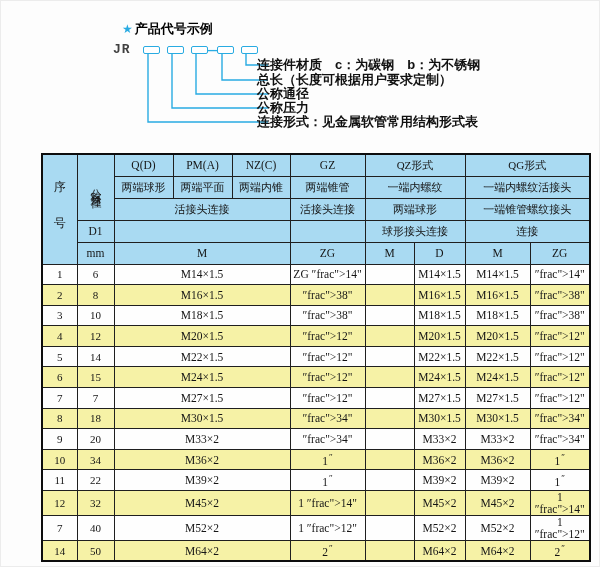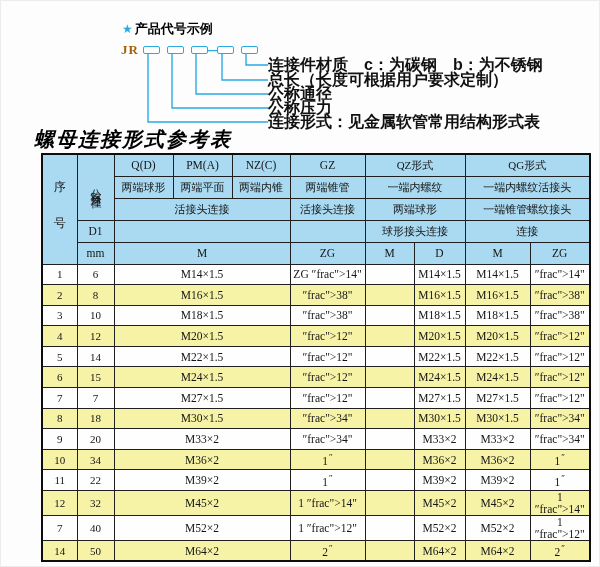--- a/index.html
+++ b/index.html
@@ -15,36 +15,36 @@
     font-family:"Liberation Serif","DejaVu Serif",serif;color:var(--ink);
     overflow:hidden;border:1px solid #ececec;box-sizing:border-box;
   }
   
   .diagram-title{
     position:absolute;left:121px;top:19px;font-family:"Liberation Sans","DejaVu Sans",sans-serif;
     font-weight:bold;font-size:13px;color:#000;white-space:nowrap;
   }
   .star{color:var(--accent);margin-right:2px;font-size:12px;}
   .jr{
-    position:absolute;left:120px;top:41px;font-family:Liberation Serif, serif;
-    font-weight:bold;font-size:13px;color:#a16207;letter-spacing:1px;
+    position:absolute;left:112px;top:41px;font-family:Liberation Mono, monospace;
+    font-weight:bold;font-size:13px;color:#404040;letter-spacing:1px;
   }
   .code-box{
     position:absolute;top:45px;width:17px;height:8px;background:#fff;
     border:1.5px solid var(--accent);border-radius:2px;box-sizing:border-box;
   }
   .cb1{left:142px}.cb2{left:166px}.cb3{left:190px}.cb4{left:216px}.cb5{left:240px}
   .code-dash{
     position:absolute;left:207px;top:42px;color:var(--accent);
     font-weight:bold;font-size:12px;font-family:"Liberation Sans",sans-serif;
   }
   svg.connectors{position:absolute;left:0;top:0;}
   .dlabel{
-    position:absolute;left:267px;font-family:"Liberation Sans","DejaVu Sans",sans-serif;
-    font-weight:bold;font-size:16px;line-height:14px;color:#111;white-space:nowrap;
+    position:absolute;left:256px;font-family:"Liberation Sans","DejaVu Sans",sans-serif;
+    font-weight:bold;font-size:13px;line-height:14px;color:#111;white-space:nowrap;
   }
   .dl1{top:57px}.dl2{top:72px}.dl3{top:86px}.dl4{top:100px}.dl5{top:114px}
   
   .table-title{
     position:absolute;left:33px;top:125px;font-size:20px;font-weight:bold;font-style:italic;
     letter-spacing:2px;color:#000;font-family:"DejaVu Serif","Liberation Serif",serif;
   }
   
   table.ref{
     position:absolute;left:40px;top:152px;width:548px;
@@ -94,21 +94,20 @@
         <polyline points="245,53 245,64 267,64"></polyline>
       </g>
     </svg>
     <div class="dlabel dl1">连接件材质　c：为碳钢　b：为不锈钢</div>
     <div class="dlabel dl2">总长（长度可根据用户要求定制）</div>
     <div class="dlabel dl3">公称通径</div>
     <div class="dlabel dl4">公称压力</div>
     <div class="dlabel dl5">连接形式：见金属软管常用结构形式表</div>
   </div>
 
-  <div class="table-title">螺母连接形式参考表</div>
 
   <table class="ref">
     <colgroup>
       <col style="width:35px">
         <col style="width:37px">
       <col style="width:59px">
         <col style="width:59px">
         <col style="width:58px">
       <col style="width:75px">
         <col style="width:49px">

